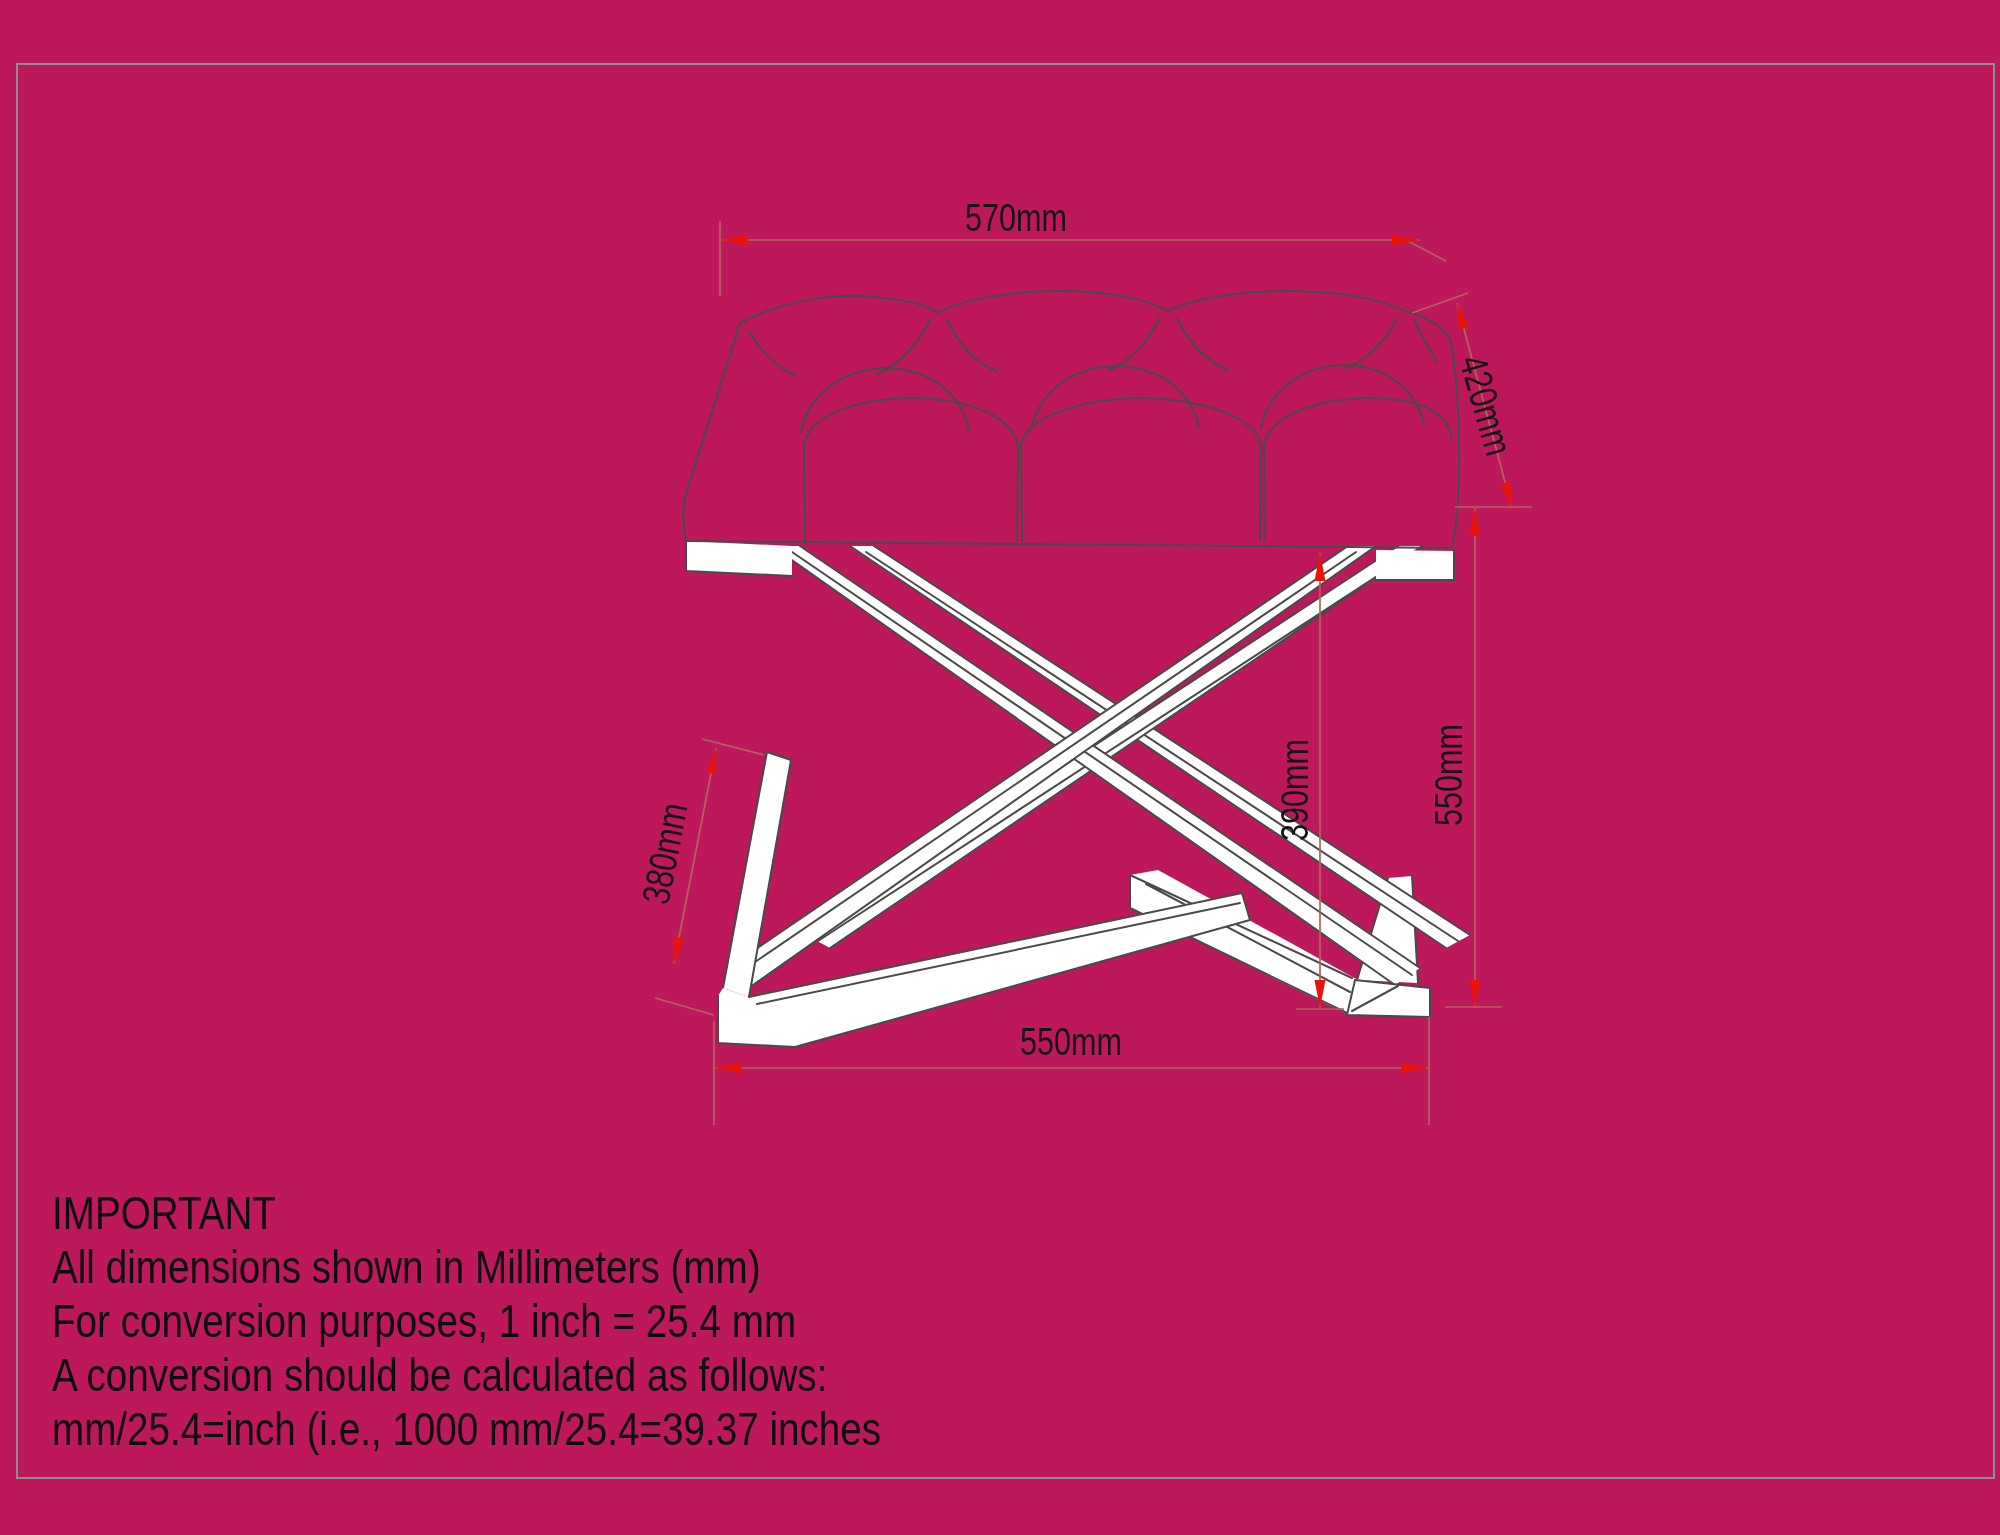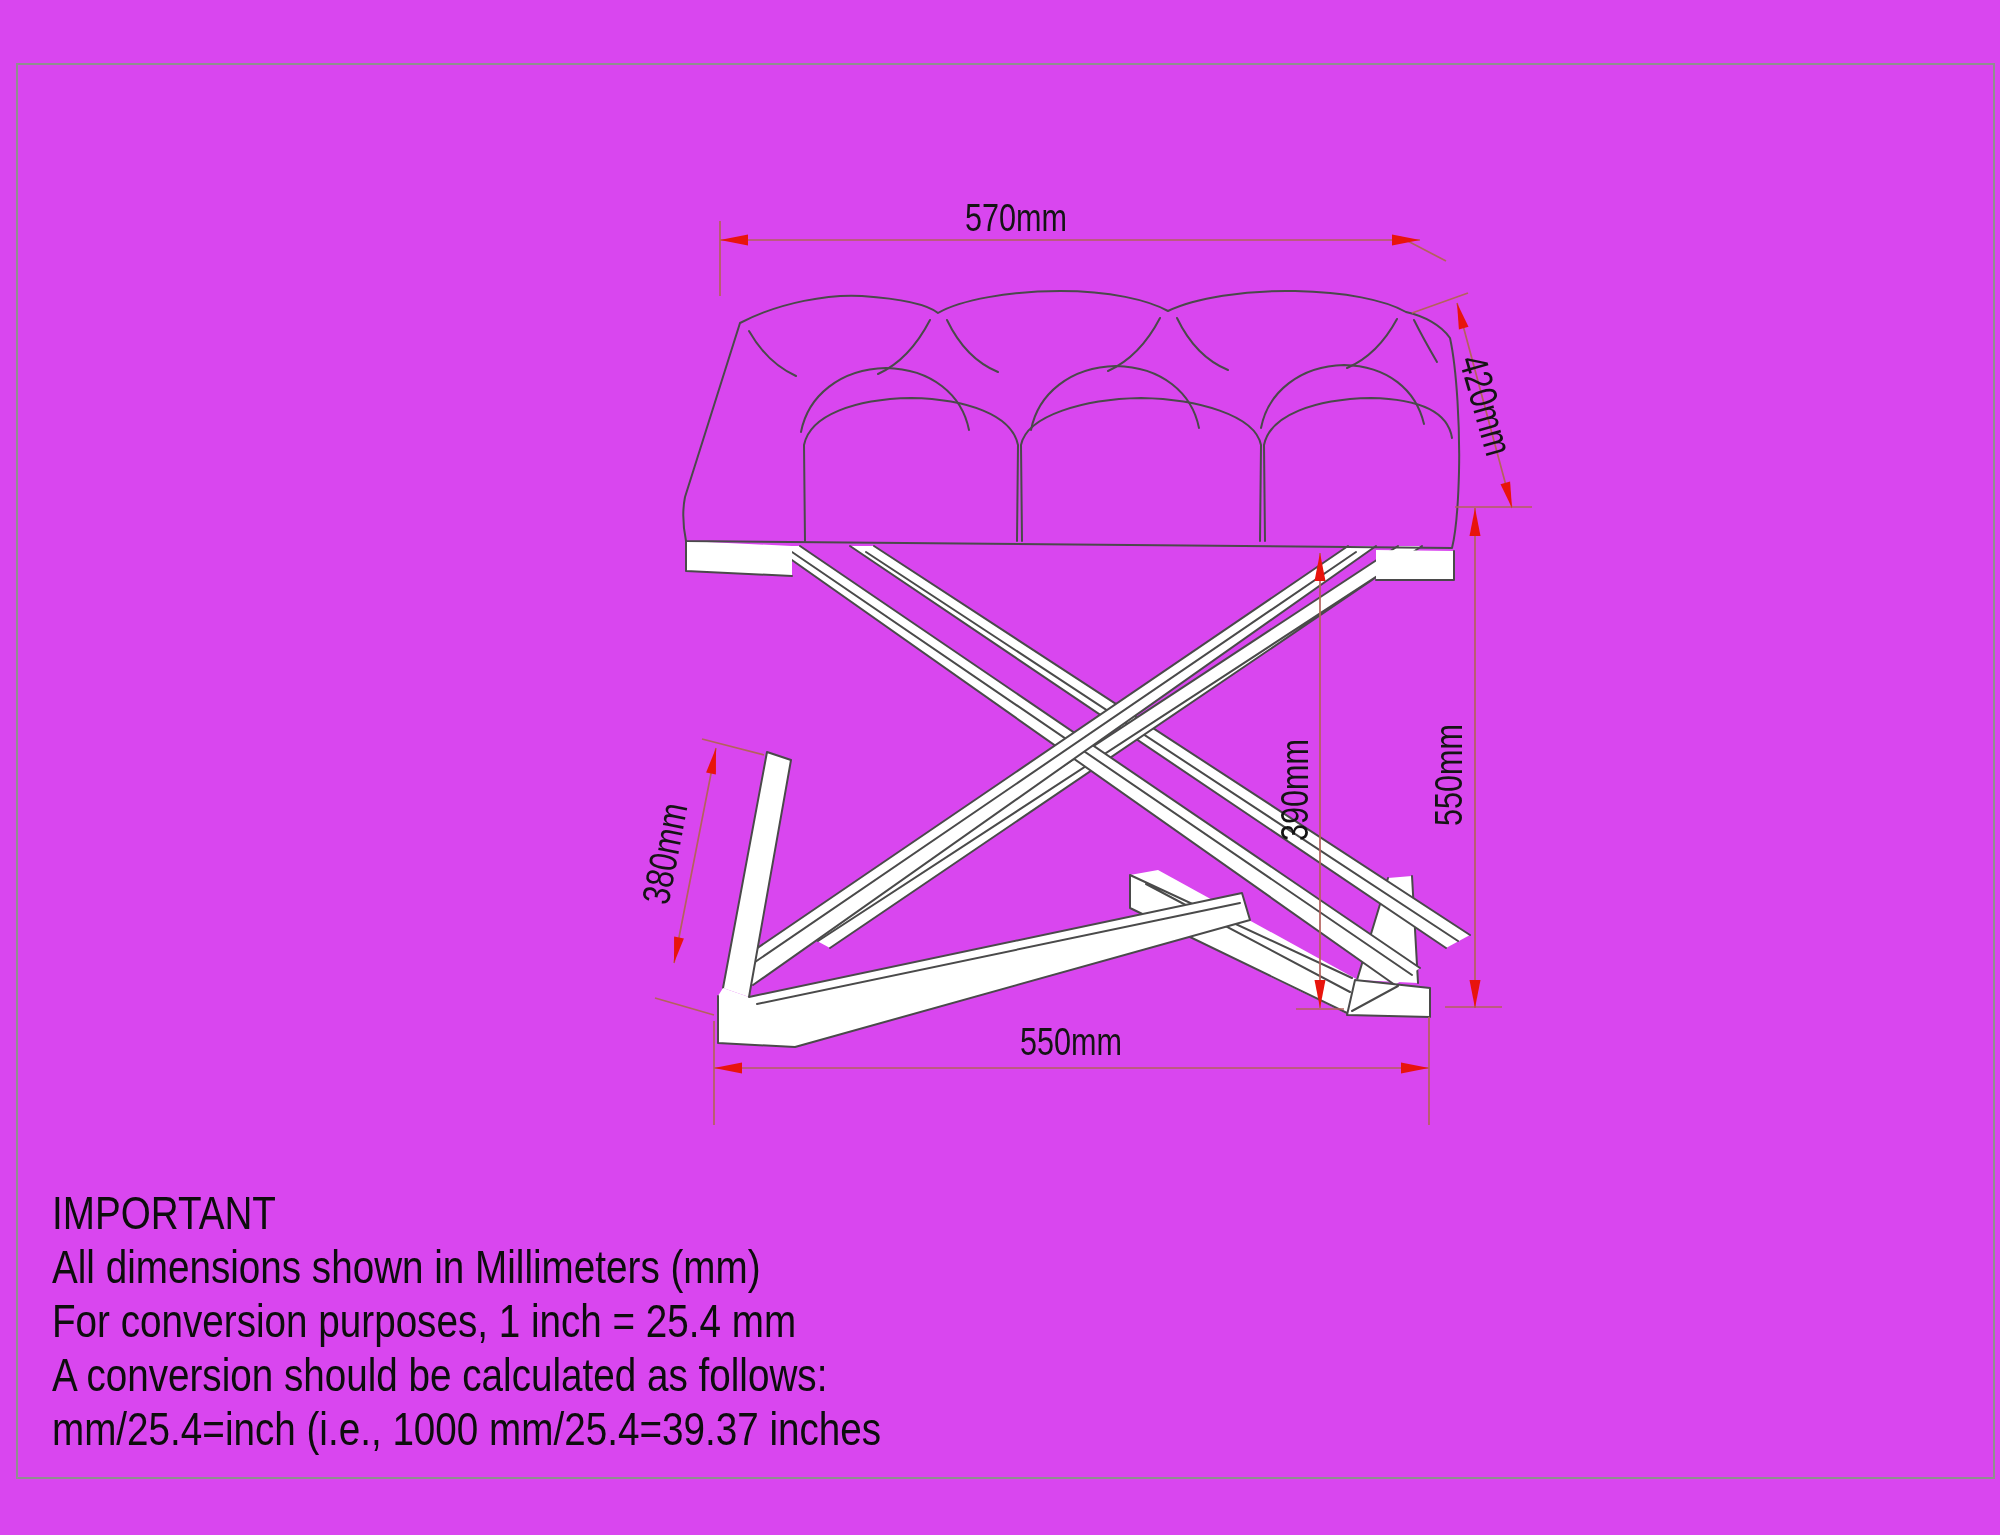--- a/index.html
+++ b/index.html
@@ -1,16 +1,16 @@
 <!DOCTYPE html>
 <html><head>
 <meta charset="utf-8">
 <style>
   html,body{margin:0;padding:0;background:#ffffff;}
-  #page{position:relative;width:2000px;height:1535px;background:#d946ef;overflow:hidden;
+  #page{position:relative;width:2000px;height:1535px;background:#be185d;overflow:hidden;
         font-family:"Liberation Sans", sans-serif;}
   #frame{position:absolute;left:16px;top:63px;width:1979px;height:1416px;
          border:2px solid #8f8f8f;box-sizing:border-box;}
   #drawing-svg{position:absolute;left:0;top:0;}
   .outline{stroke:#4a4a4a;stroke-width:2;fill:none;stroke-linecap:round;stroke-linejoin:round;}
   .solidwhite{fill:#ffffff;stroke:none;}
   .dimline{stroke:#b4625c;stroke-width:1.7;fill:none;}
   .arrow{fill:#e8140c;stroke:none;}
   .dimtext{font-family:"Liberation Sans", sans-serif;font-size:39px;fill:#141414;}
   #note{position:absolute;left:52px;top:1186px;color:#0d0d0d;

